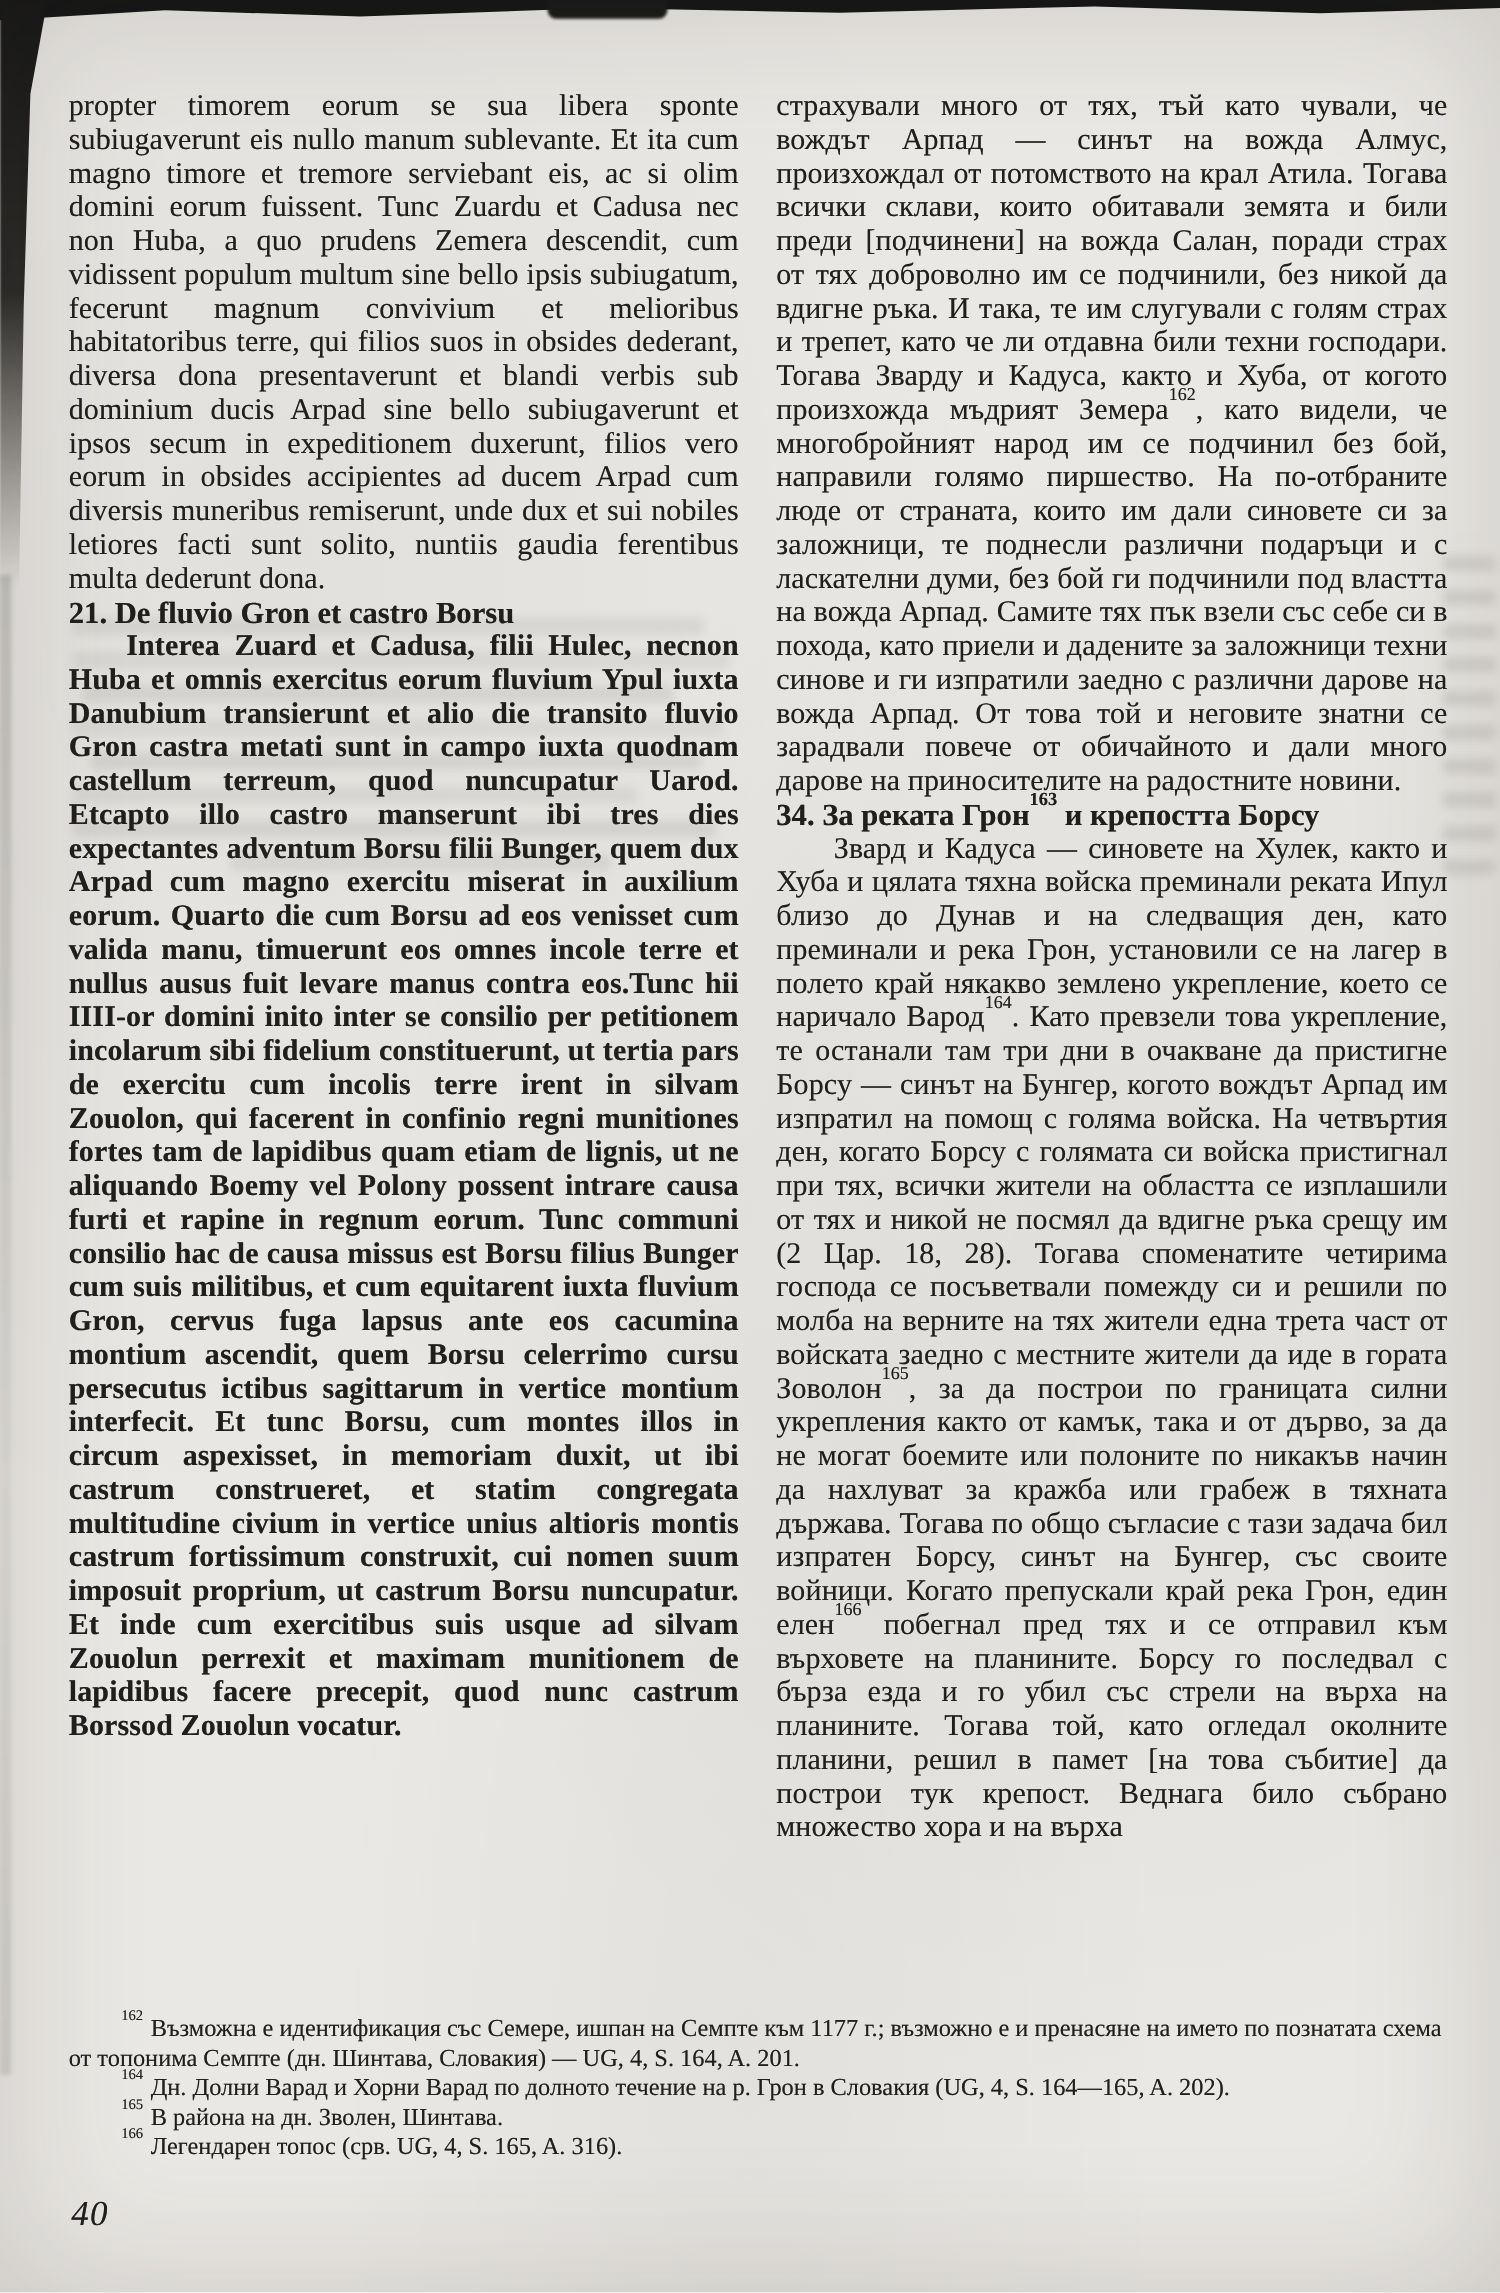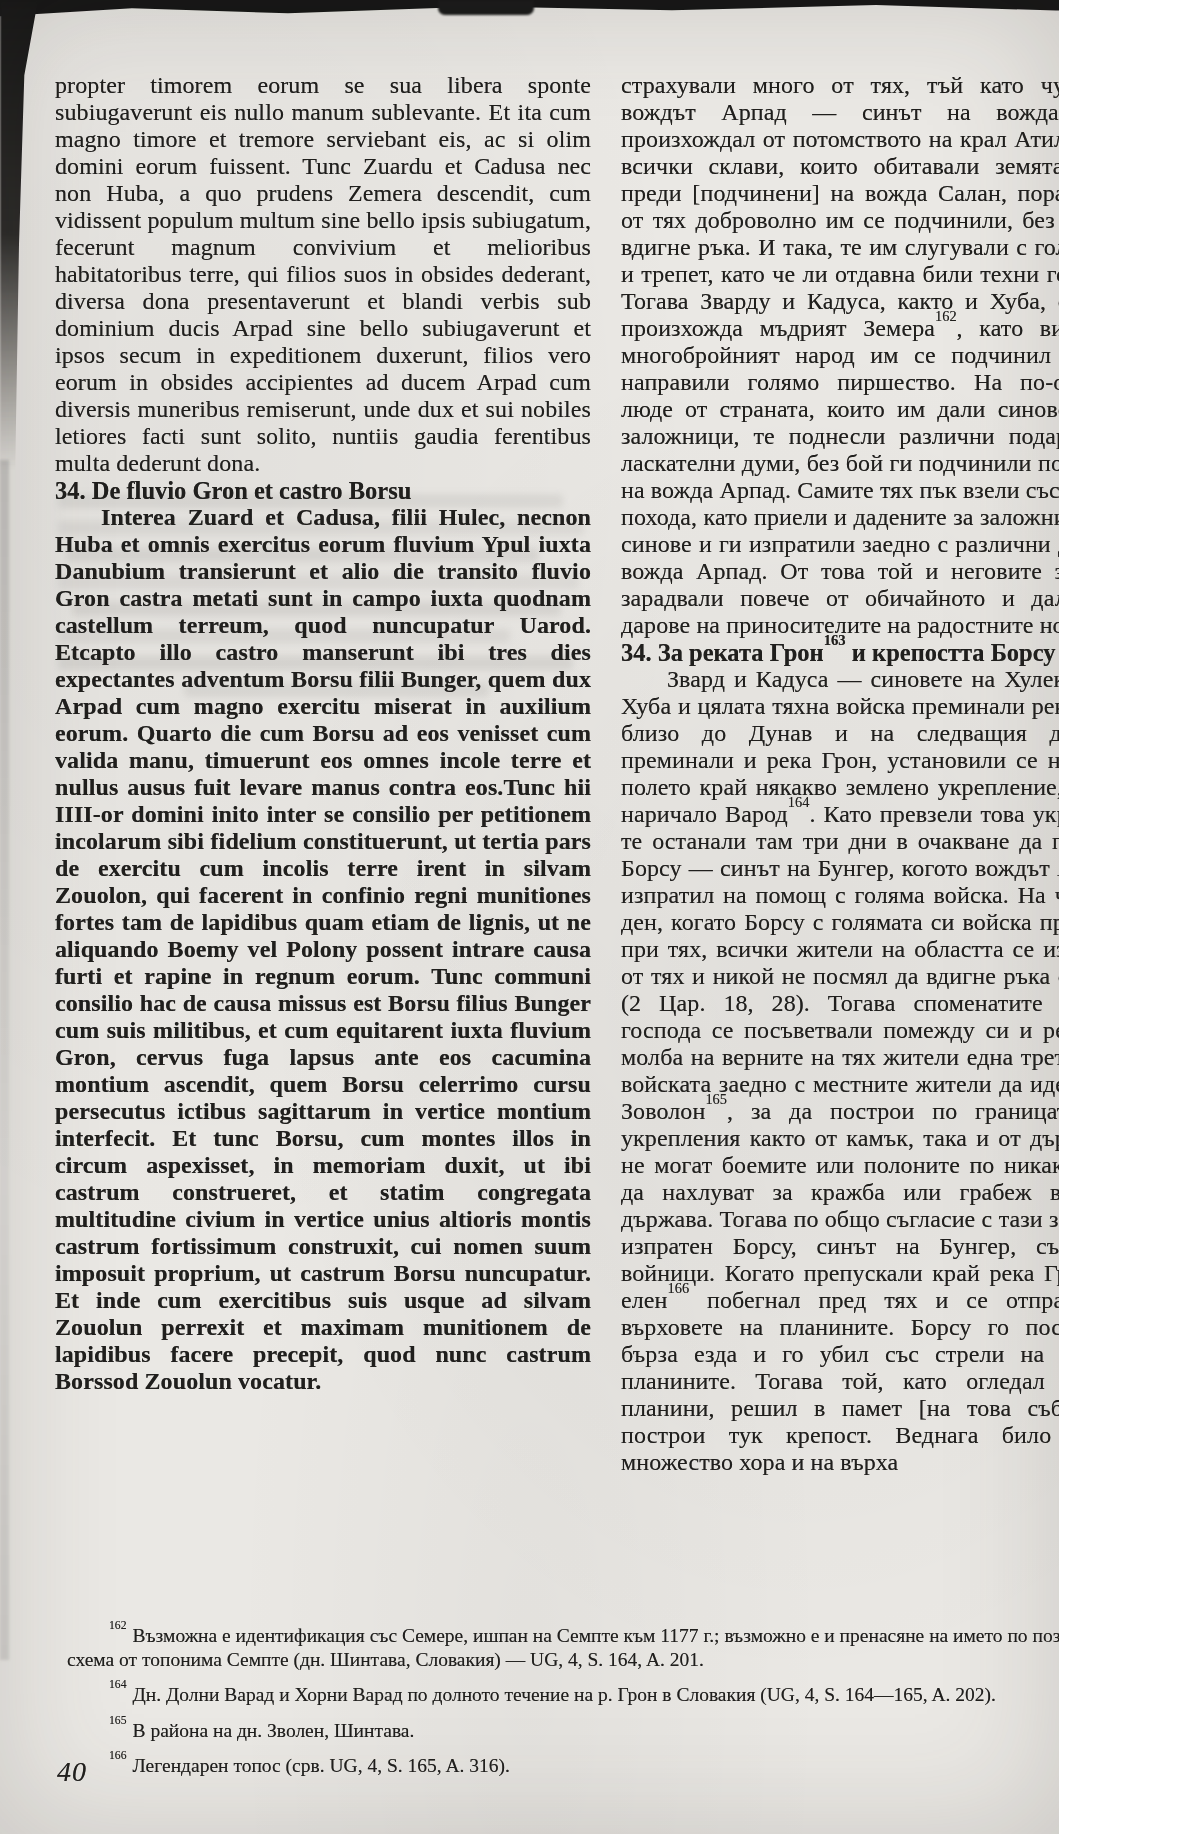--- a/index.html
+++ b/index.html
@@ -1,18 +1,18 @@
 <!DOCTYPE html>
 <html><head>
 <meta charset="utf-8">
 <style>
   html,body{margin:0;padding:0;}
   .page{
     position:relative;
-    width:1059px;height:1834px;
+    width:1200px;height:1834px;
     background:
       radial-gradient(ellipse at 18% 25%, rgba(0,0,0,0.035), transparent 42%),
       radial-gradient(ellipse at 75% 55%, rgba(0,0,0,0.045), transparent 48%),
       radial-gradient(ellipse at 50% 90%, rgba(0,0,0,0.03), transparent 40%),
       #eae8e4;
     overflow:hidden;
     font-family:"Liberation Serif", serif;
     color:#201f1d;
   }
   .page::after{
@@ -80,21 +80,21 @@
   sup{
     font-size:0.6em;line-height:0;position:relative;top:-0.45em;
     letter-spacing:0;
   }
   
   .footnotes{
     position:absolute;left:55px;top:1612px;width:1110px;
     font-size:19.5px;line-height:23.5px;
     text-shadow:0 0 0.4px rgba(20,20,20,0.5);
   }
-  .footnotes p{margin:12px;text-indent:42px;}
+  .footnotes p{margin:0;text-indent:42px;}
   .footnotes sup{margin-right:6px;}
   
   .page-number{
     position:absolute;left:57px;top:1756px;
     font-size:28px;letter-spacing:1px;
     text-shadow:0 0 0.5px rgba(20,20,20,0.6);
     font-style:italic;
   }
 </style>
 </head>
@@ -116,21 +116,21 @@
     <div class="bl b5"></div>
     <div class="bl b6"></div>
     <div class="bl b7"></div>
     <div class="bl b8"></div>
   </div>
 
   <div class="columns">
 
     <div class="col">
       <p class="body">propter timorem eorum se sua libera sponte subiugaverunt eis nullo manum sublevante. Et ita cum magno timore et tremore serviebant eis, ac si olim domini eorum fuissent. Tunc Zuardu et Cadusa nec non Huba, a quo prudens Zemera descendit, cum vidissent populum multum sine bello ipsis subiugatum, fecerunt magnum convivium et melioribus habitatoribus terre, qui filios suos in obsides dederant, diversa dona presentaverunt et blandi verbis sub dominium ducis Arpad sine bello subiugaverunt et ipsos secum in expeditionem duxerunt, filios vero eorum in obsides accipientes ad ducem Arpad cum diversis muneribus remiserunt, unde dux et sui nobiles letiores facti sunt solito, nuntiis gaudia ferentibus multa dederunt dona.</p>
-      <h2 class="heading left-heading">34. De fluvio Gron et castro Borsu</h2>
+      <h2 class="heading left-heading">21. De fluvio Gron et castro Borsu</h2>
       <p class="body indent left-para2">Interea Zuard et Cadusa, filii Hulec, necnon Huba et omnis exercitus eorum fluvium Ypul iuxta Danubium transierunt et alio die transito fluvio Gron castra metati sunt in campo iuxta quodnam castellum terreum, quod nuncupatur Uarod. Etcapto illo castro manserunt ibi tres dies expectantes adventum Borsu filii Bunger, quem dux Arpad cum magno exercitu miserat in auxilium eorum. Quarto die cum Borsu ad eos venisset cum valida manu, timuerunt eos omnes incole terre et nullus ausus fuit levare manus contra eos.Tunc hii IIII-or domini inito inter se consilio per petitionem incolarum sibi fidelium constituerunt, ut tertia pars de exercitu cum incolis terre irent in silvam Zouolon, qui facerent in confinio regni munitiones fortes tam de lapidibus quam etiam de lignis, ut ne aliquando Boemy vel Polony possent intrare causa furti et rapine in regnum eorum. Tunc communi consilio hac de causa missus est Borsu filius Bunger cum suis militibus, et cum equitarent iuxta fluvium Gron, cervus fuga lapsus ante eos cacumina montium ascendit, quem Borsu celerrimo cursu persecutus ictibus sagittarum in vertice montium interfecit. Et tunc Borsu, cum montes illos in circum aspexisset, in memoriam duxit, ut ibi castrum construeret, et statim congregata multitudine civium in vertice unius altioris montis castrum fortissimum construxit, cui nomen suum imposuit proprium, ut castrum Borsu nuncupatur. Et inde cum exercitibus suis usque ad silvam Zouolun perrexit et maximam munitionem de lapidibus facere precepit, quod nunc castrum Borssod Zouolun vocatur.</p>
     </div>
 
     <div class="col right">
       <p class="body">страхували много от тях, тъй като чували, че вождът Арпад — синът на вожда Алмус, произхождал от потомството на крал Атила. Тогава всички склави, които обитавали земята и били преди [подчинени] на вожда Салан, поради страх от тях доброволно им се подчинили, без никой да вдигне ръка. И така, те им слугували с голям страх и трепет, като че ли отдавна били техни господари. Тогава Зварду и Кадуса, както и Хуба, от когото произхожда мъдрият Земера<sup>162</sup>, като видели, че многобройният народ им се подчинил без бой, направили голямо пиршество. На по-отбраните люде от страната, които им дали синовете си за заложници, те поднесли различни подаръци и с ласкателни думи, без бой ги подчинили под властта на вожда Арпад. Самите тях пък взели със себе си в похода, като приели и дадените за заложници техни синове и ги изпратили заедно с различни дарове на вожда Арпад. От това той и неговите знатни се зарадвали повече от обичайното и дали много дарове на приносителите на радостните новини.</p>
       <h2 class="heading right-heading">34. За реката Грон<sup>163</sup> и крепостта Борсу</h2>
       <p class="body indent right-para2">Звард и Кадуса — синовете на Хулек, както и Хуба и цялата тяхна войска преминали реката Ипул близо до Дунав и на следващия ден, като преминали и река Грон, установили се на лагер в полето край някакво землено укрепление, което се наричало Варод<sup>164</sup>. Като превзели това укрепление, те останали там три дни в очакване да пристигне Борсу — синът на Бунгер, когото вождът Арпад им изпратил на помощ с голяма войска. На четвъртия ден, когато Борсу с голямата си войска пристигнал при тях, всички жители на областта се изплашили от тях и никой не посмял да вдигне ръка срещу им (2 Цар. 18, 28). Тогава споменатите четирима господа се посъветвали помежду си и решили по молба на верните на тях жители една трета част от войската заедно с местните жители да иде в гората Зоволон<sup>165</sup>, за да построи по границата силни укрепления както от камък, така и от дърво, за да не могат боемите или полоните по никакъв начин да нахлуват за кражба или грабеж в тяхната държава. Тогава по общо съгласие с тази задача бил изпратен Борсу, синът на Бунгер, със своите войници. Когато препускали край река Грон, един елен<sup>166</sup> побегнал пред тях и се отправил към върховете на планините. Борсу го последвал с бърза езда и го убил със стрели на върха на планините. Тогава той, като огледал околните планини, решил в памет [на това събитие] да построи тук крепост. Веднага било събрано множество хора и на върха</p>
     </div>
 
   </div>

